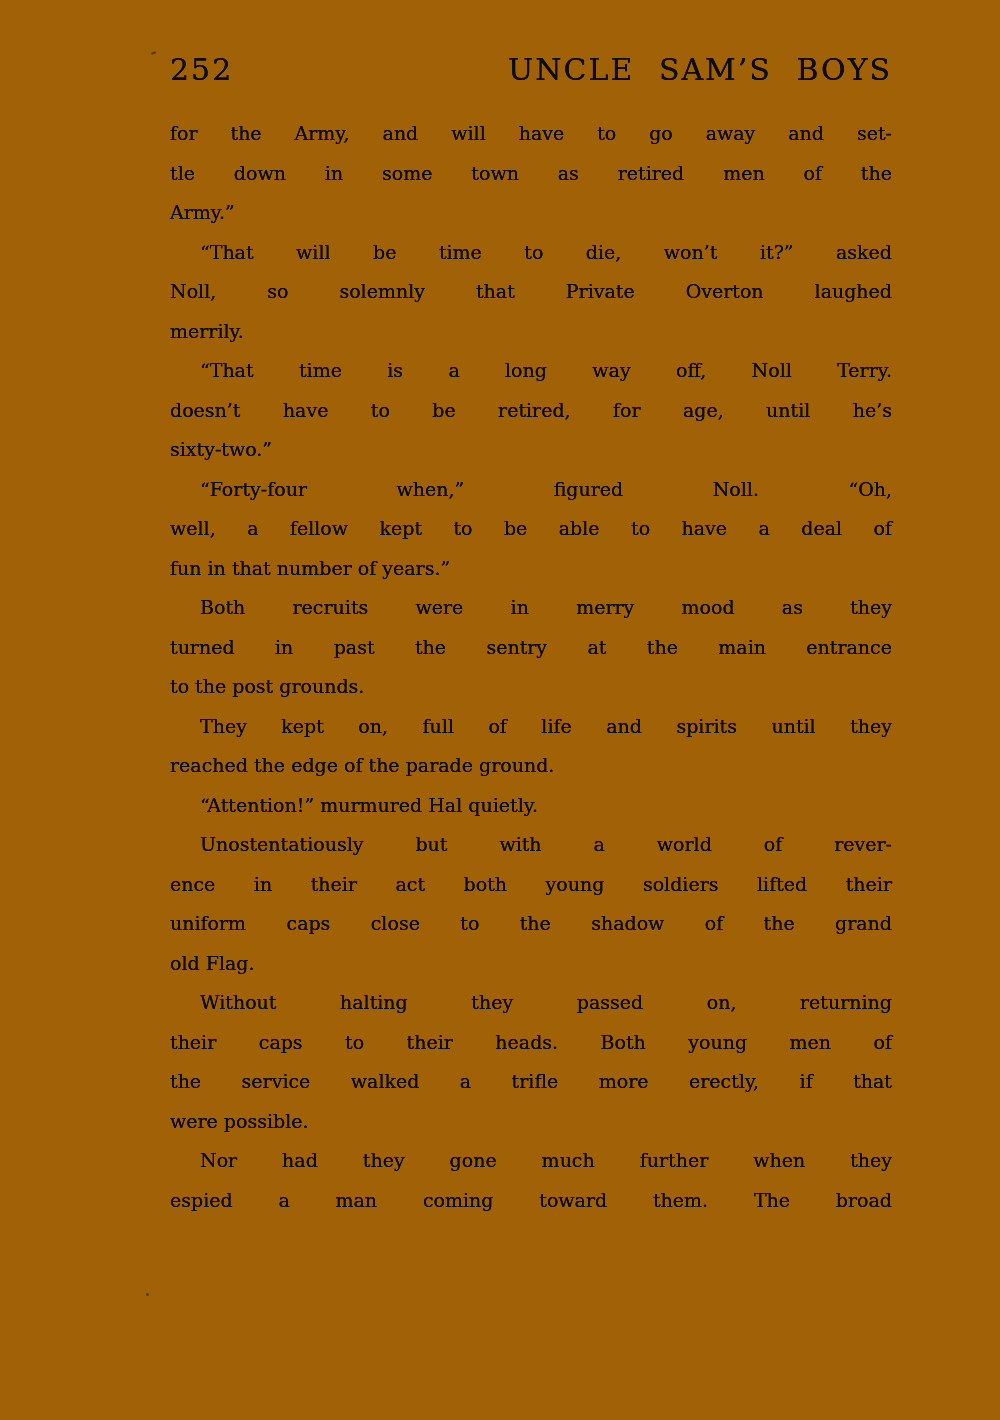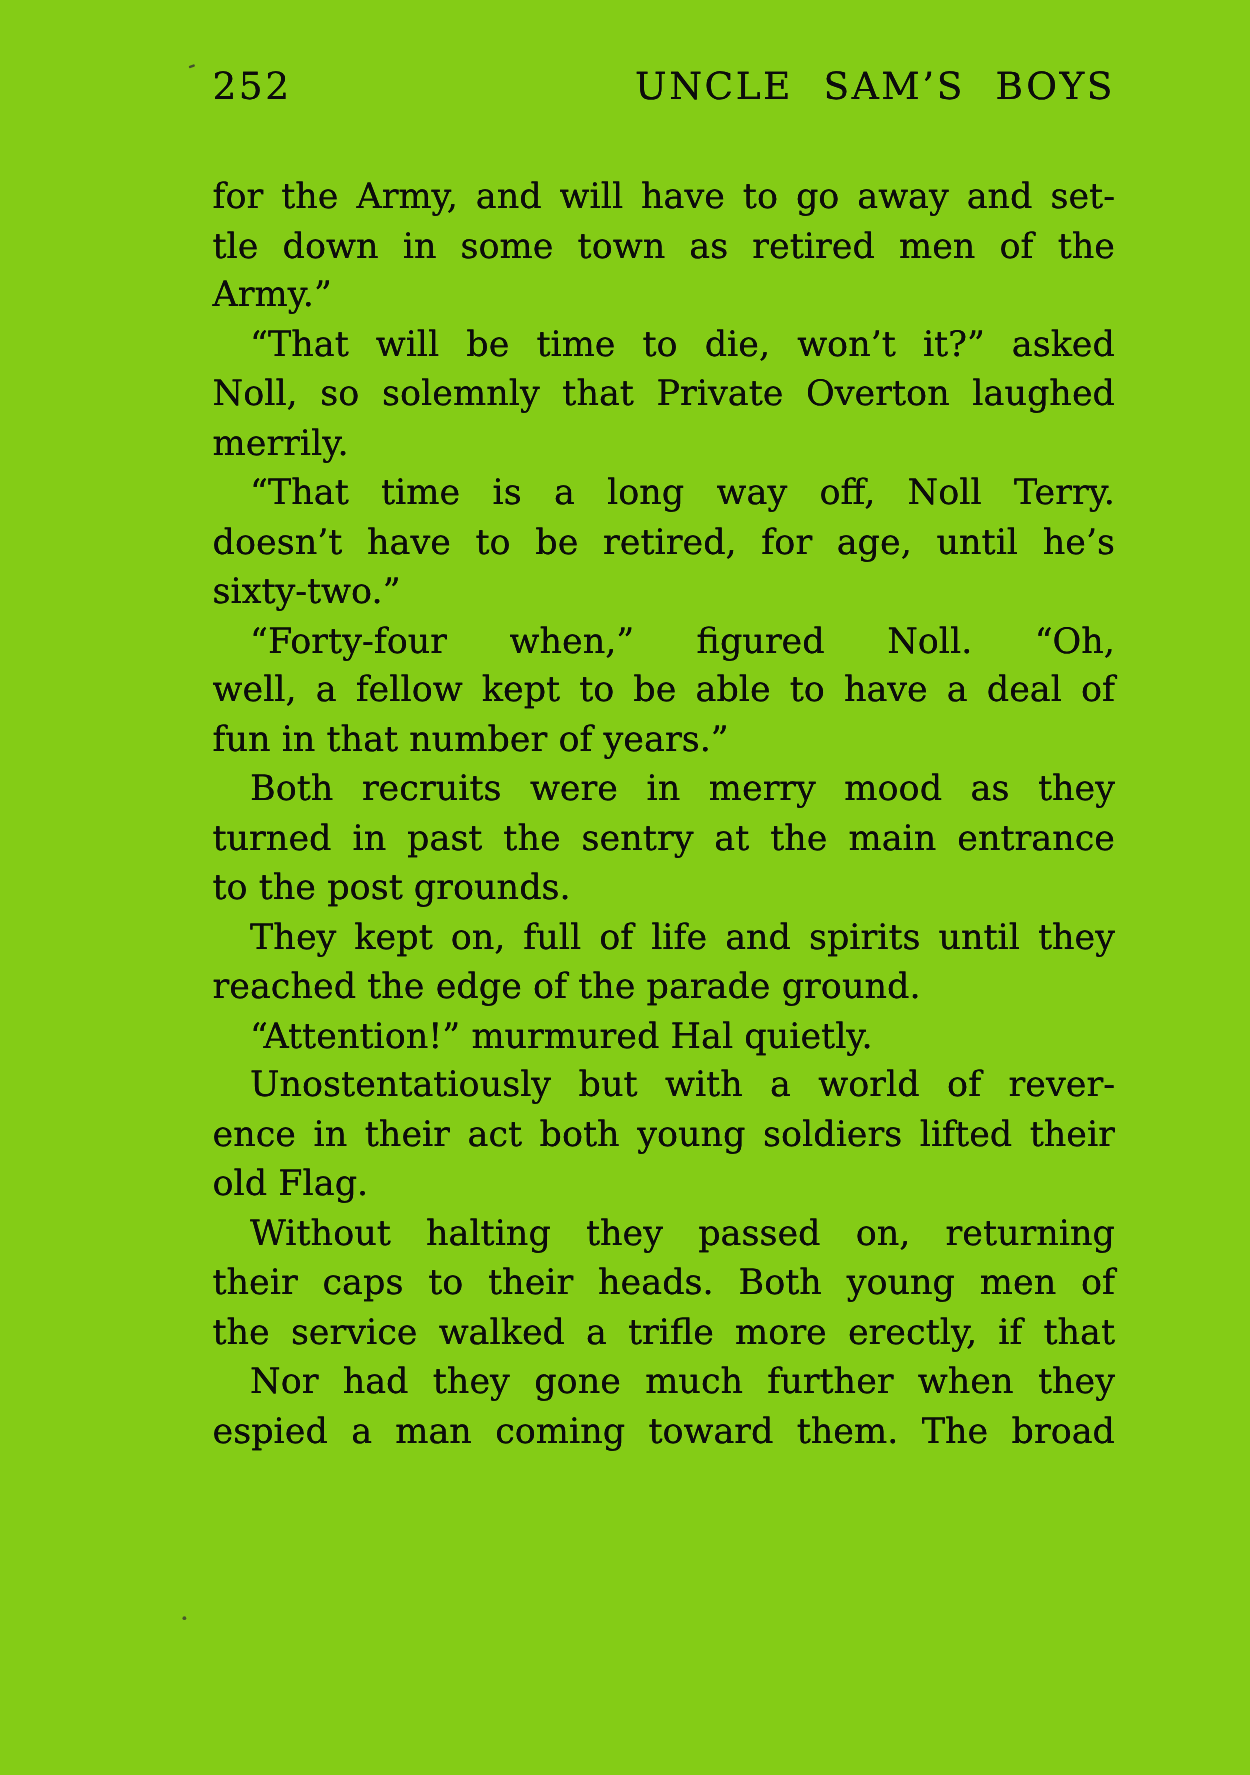--- a/index.html
+++ b/index.html
@@ -11,21 +11,21 @@
     height: 1420px;
     background: #ffffff;
     position: relative;
     font-family: "DejaVu Serif", "Liberation Serif", serif;
     color: #0c0c0c;
     overflow: hidden;
   }
   .scan-page {
     position: absolute;
     inset: 0;
-    background: #84cc16;
+    background: #a16207;
   }
   .text-column {
     position: absolute;
     left: 170px;
     width: 722px;
     top: 0;
   }
   .running-head {
     position: absolute;
     top: 52px;
@@ -43,24 +43,24 @@
     letter-spacing: 2px;
   }
   .head-title {
     text-align: right;
     letter-spacing: 2px;
     word-spacing: 13px;
     white-space: nowrap;
   }
   .body-text {
     position: absolute;
-    top: 137px;
+    top: 114px;
     left: 0;
     width: 100%;
-    font-size: 28px;
+    font-size: 19px;
     line-height: 39.5px;
     text-shadow: 0 0 0.5px #000;
   }
   .para { margin: 0; }
   .line {
     text-align: justify;
     text-align-last: justify;
   }
   .line.noforce {
     text-align-last: auto;
@@ -129,26 +129,28 @@
         <div class="para indent">
           <div class="line">They kept on, full of life and spirits until they</div>
           <div class="line noforce">reached the edge of the parade ground.</div>
         </div>
         <div class="para indent">
           <div class="line noforce">“Attention!” murmured Hal quietly.</div>
         </div>
         <div class="para indent">
           <div class="line">Unostentatiously but with a world of rever-</div>
           <div class="line">ence in their act both young soldiers lifted their</div>
+          <div class="line">uniform caps close to the shadow of the grand</div>
           <div class="line noforce">old Flag.</div>
         </div>
         <div class="para indent">
           <div class="line">Without halting they passed on, returning</div>
           <div class="line">their caps to their heads. Both young men of</div>
           <div class="line">the service walked a trifle more erectly, if that</div>
+          <div class="line noforce">were possible.</div>
         </div>
         <div class="para indent">
           <div class="line">Nor had they gone much further when they</div>
           <div class="line">espied a man coming toward them. The broad</div>
         </div>
       </div>
   </div>
   <div class="speck speck-top"></div>
   <div class="speck speck-bottom"></div>
 </div>

